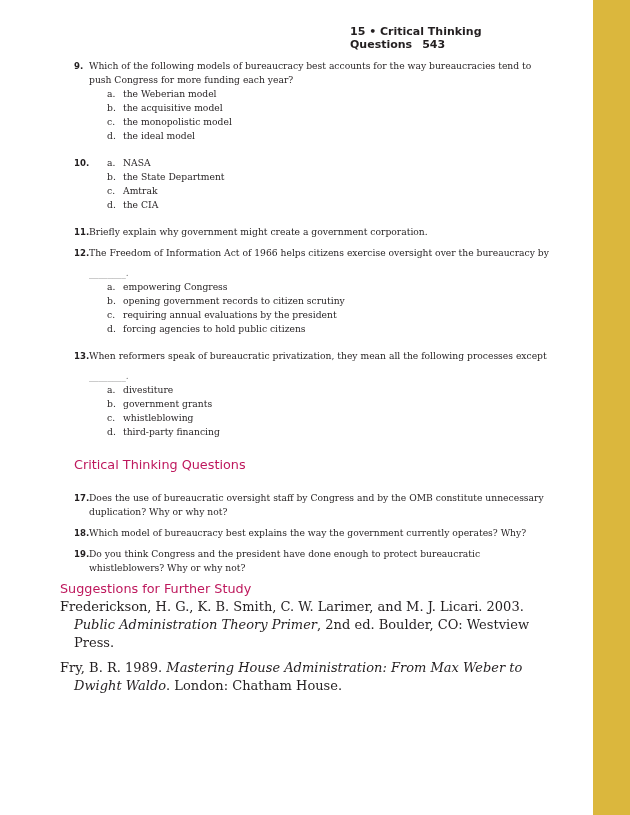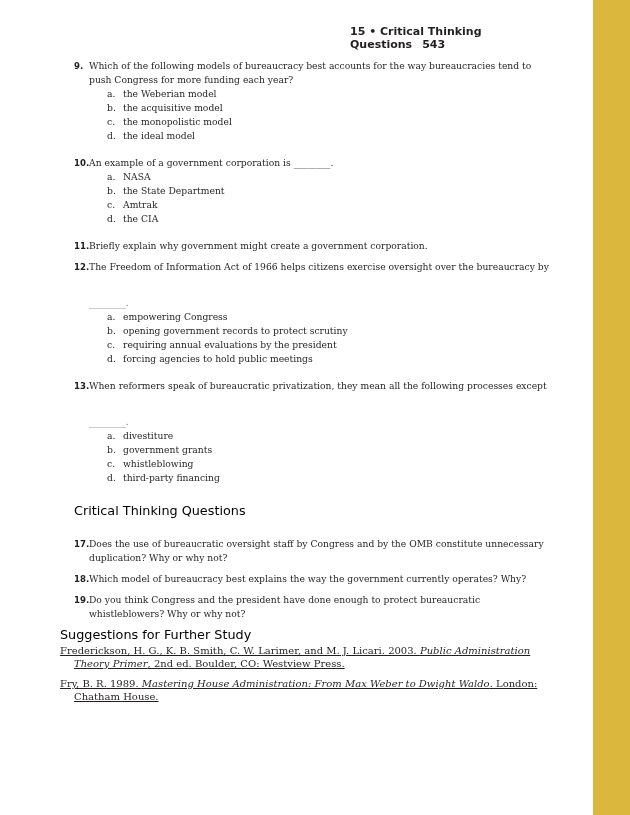--- a/index.html
+++ b/index.html
@@ -16,26 +16,26 @@
     .running-head .pg { margin-left: 10px; }
     .content { position: absolute; left: 74px; top: 59px; width: 480px; font-size: 9.2px; line-height: 14px; }
     .q { position: relative; padding-left: 15px; }
     .q .num { position: absolute; left: 0; top: 0; font-weight: bold; font-family: "DejaVu Sans", "Liberation Sans", sans-serif; font-size: 8.6px; }
     .q .qtext { display: block; }
     .opts { list-style: none; margin: 0; padding: 0 0 0 18px; }
     .opts li { position: relative; padding-left: 16px; }
     .opts li .ol { position: absolute; left: 0; }
     .gap-big { height: 13px; }
     .gap-small { height: 7px; }
-    .blank-line { display: block; margin-top: 22px; color: #777; letter-spacing: 0; }
+    .blank-line { display: block; margin-top: 6px; color: #777; letter-spacing: 0; }
     h2 {
       margin: 0; font-family: "DejaVu Sans", "Liberation Sans", sans-serif; font-weight: normal;
-      font-size: 12.8px; color: #000000; line-height: 18px;
+      font-size: 12.8px; color: #be185d; line-height: 18px;
     }
-    .ref { font-size: 10px; line-height: 13px; padding-left: 14px; text-indent: -14px; margin-bottom: 7px; text-decoration: underline; }
+    .ref { font-size: 13px; line-height: 18px; padding-left: 14px; text-indent: -14px; margin-bottom: 7px; }
     .ref i { font-style: italic; }
   </style>
 </head>
 <body>
 
 <div class="side-bar"></div>
 
 <div class="running-head">
   <span>15 • Critical Thinking Questions</span><span class="pg">543</span>
 </div>
@@ -49,21 +49,20 @@
       <li><span class="ol">a.</span><span>the Weberian model</span></li>
       <li><span class="ol">b.</span><span>the acquisitive model</span></li>
       <li><span class="ol">c.</span><span>the monopolistic model</span></li>
       <li><span class="ol">d.</span><span>the ideal model</span></li>
     </ul>
   </div>
   <div class="gap-big"></div>
 
   <div class="q">
     <span class="num">10.</span>
-    <span class="qtext">An example of a government corporation is ________.</span>
     <ul class="opts">
       <li><span class="ol">a.</span><span>NASA</span></li>
       <li><span class="ol">b.</span><span>the State Department</span></li>
       <li><span class="ol">c.</span><span>Amtrak</span></li>
       <li><span class="ol">d.</span><span>the CIA</span></li>
     </ul>
   </div>
   <div class="gap-big"></div>
 
   <div class="q">
@@ -71,23 +70,23 @@
     <span class="qtext">Briefly explain why government might create a government corporation.</span>
   </div>
   <div class="gap-small"></div>
 
   <div class="q">
     <span class="num">12.</span>
     <span class="qtext">The Freedom of Information Act of 1966 helps citizens exercise oversight over the bureaucracy by</span>
     <span class="blank-line">________.</span>
     <ul class="opts">
       <li><span class="ol">a.</span><span>empowering Congress</span></li>
-      <li><span class="ol">b.</span><span>opening government records to protect scrutiny</span></li>
+      <li><span class="ol">b.</span><span>opening government records to citizen scrutiny</span></li>
       <li><span class="ol">c.</span><span>requiring annual evaluations by the president</span></li>
-      <li><span class="ol">d.</span><span>forcing agencies to hold public meetings</span></li>
+      <li><span class="ol">d.</span><span>forcing agencies to hold public citizens</span></li>
     </ul>
   </div>
   <div class="gap-big"></div>
 
   <div class="q">
     <span class="num">13.</span>
     <span class="qtext">When reformers speak of bureaucratic privatization, they mean all the following processes except</span>
     <span class="blank-line">________.</span>
     <ul class="opts">
       <li><span class="ol">a.</span><span>divestiture</span></li>

